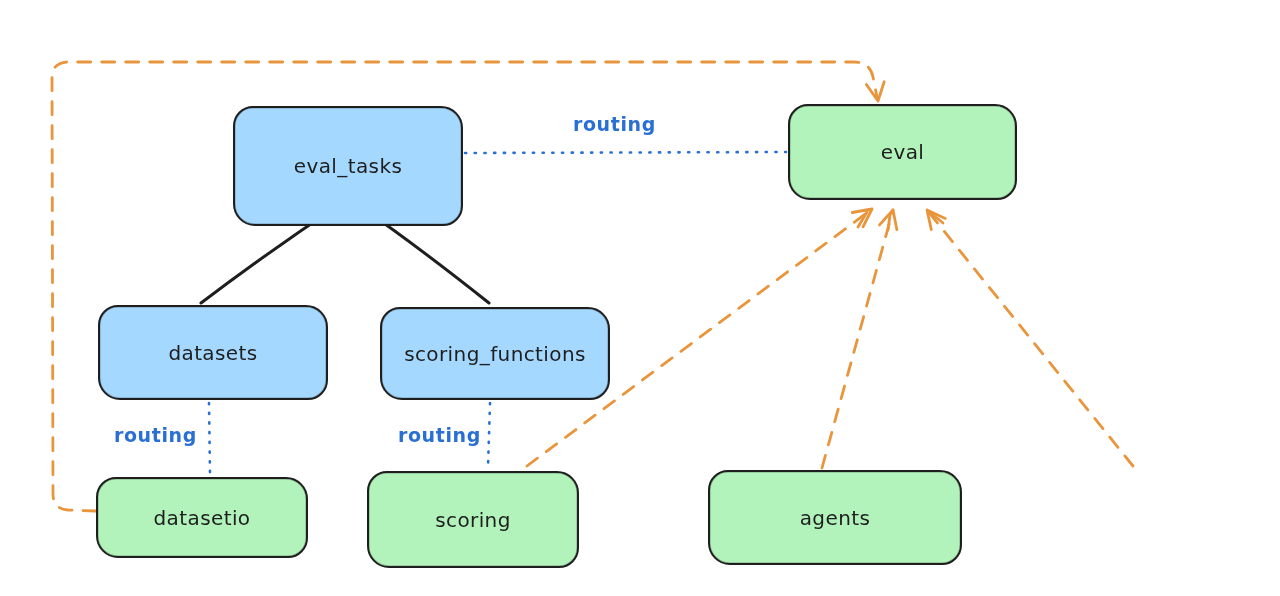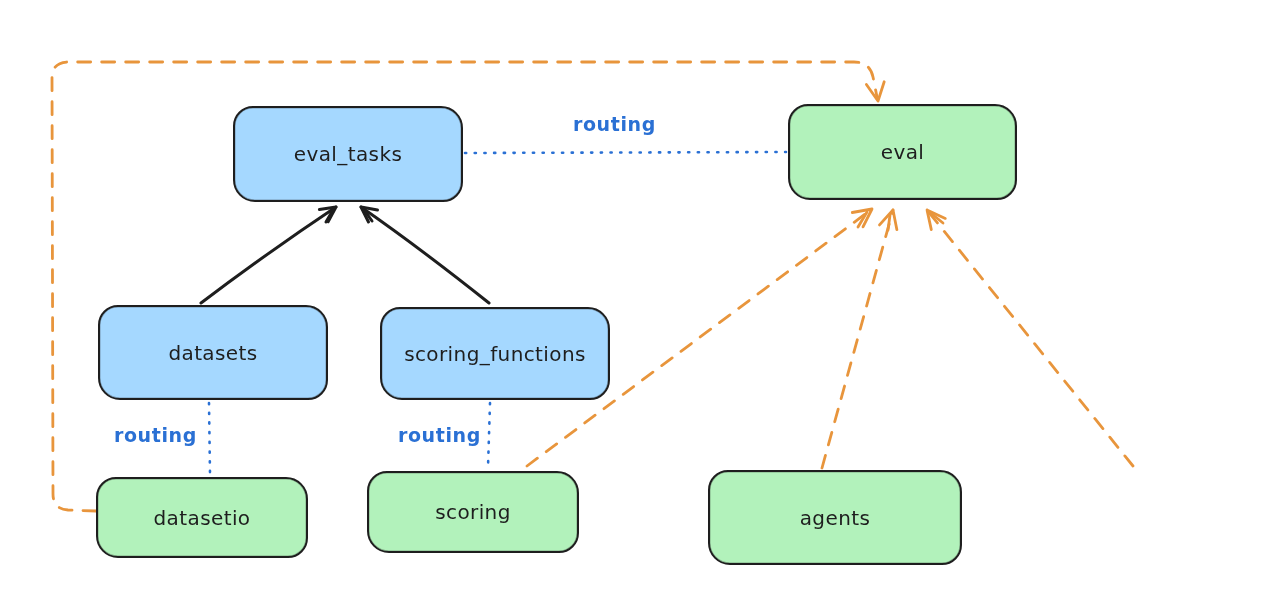--- a/index.html
+++ b/index.html
@@ -77,41 +77,41 @@
       <path class="e-orange-head" d="M 893 210 L 896.9 229.7 M 893 210 L 879.5 224.9"></path>
       <path class="e-orange-head" d="M 890 215 L 888 230" stroke-width="2"></path>
     </g>
     <g>
       <path class="e-orange" d="M 1133 466 L 927 210"></path>
       <path class="e-orange-head" d="M 927 210 L 945.3 218.4 M 927 210 L 931.3 229.6"></path>
       <path class="e-orange-head" d="M 932 214 L 943 223" stroke-width="2"></path>
     </g>
   </svg>
 
-  <div class="node fill-blue" style="left:233px;top:106px;width:230px;height:96px">
+  <div class="node fill-blue" style="left:233px;top:106px;width:230px;height:120px">
     <span class="node-label">eval_tasks</span>
   </div>
 
   <div class="node fill-green" style="left:788px;top:104px;width:229px;height:96px">
     <span class="node-label">eval</span>
   </div>
 
   <div class="node fill-blue" style="left:98px;top:305px;width:230px;height:95px">
     <span class="node-label">datasets</span>
   </div>
 
   <div class="node fill-blue" style="left:380px;top:307px;width:230px;height:93px">
     <span class="node-label">scoring_functions</span>
   </div>
 
   <div class="node fill-green" style="left:96px;top:477px;width:212px;height:81px">
     <span class="node-label">datasetio</span>
   </div>
 
-  <div class="node fill-green" style="left:367px;top:471px;width:212px;height:82px">
+  <div class="node fill-green" style="left:367px;top:471px;width:212px;height:97px">
     <span class="node-label">scoring</span>
   </div>
 
   <div class="node fill-green" style="left:708px;top:470px;width:254px;height:95px">
     <span class="node-label">agents</span>
   </div>
 
 
   <div class="edge-label" style="left:573px;top:113px;width:92px">routing</div>
 

